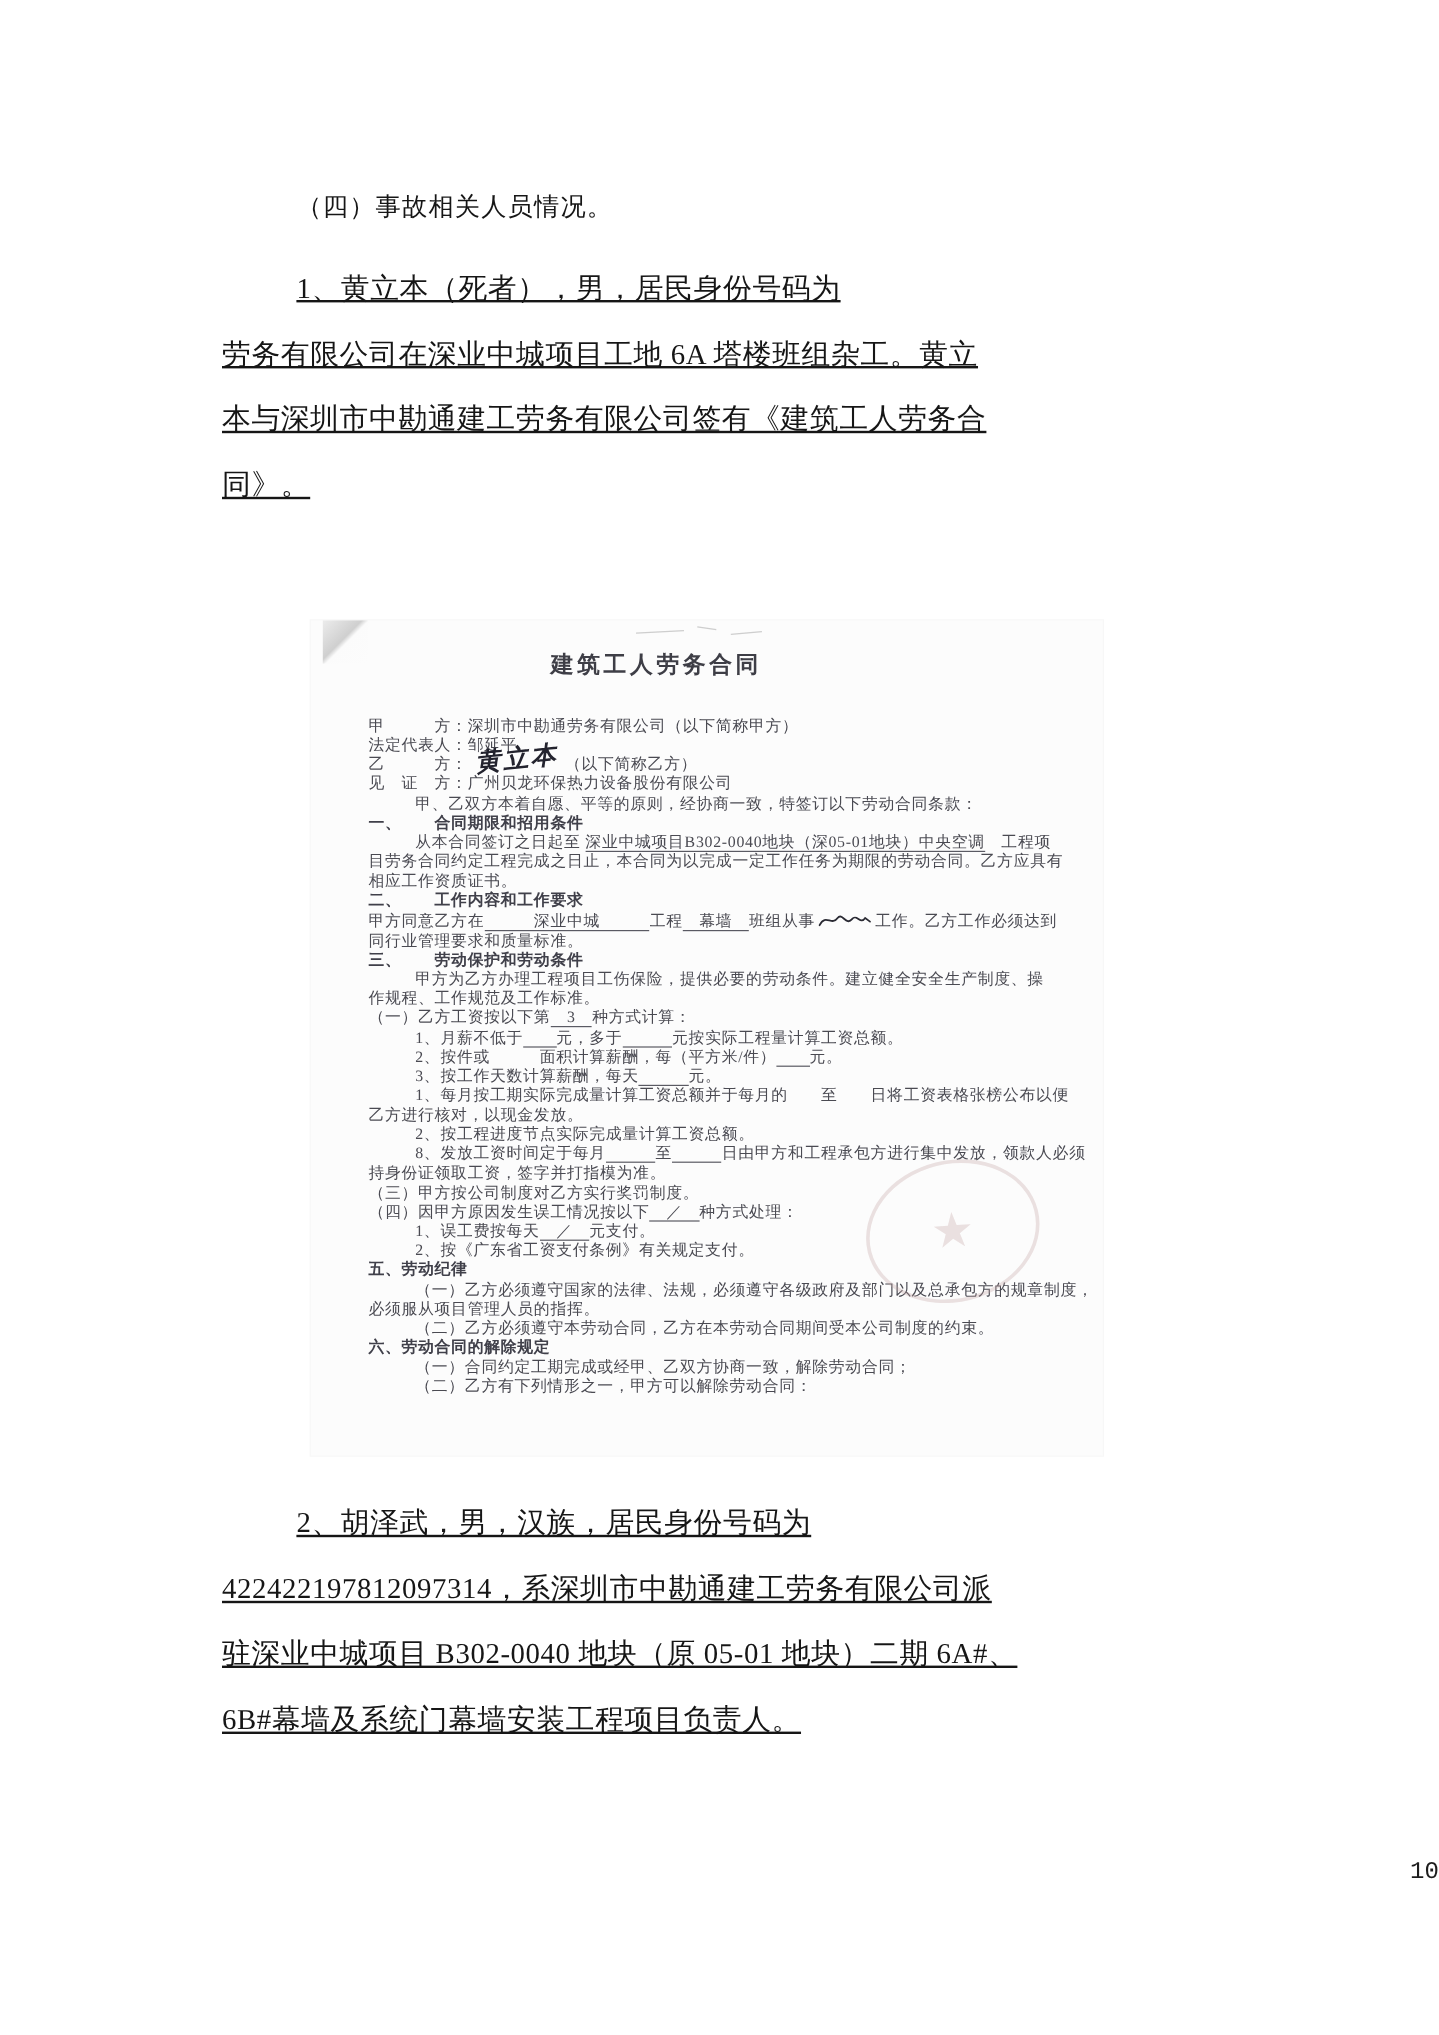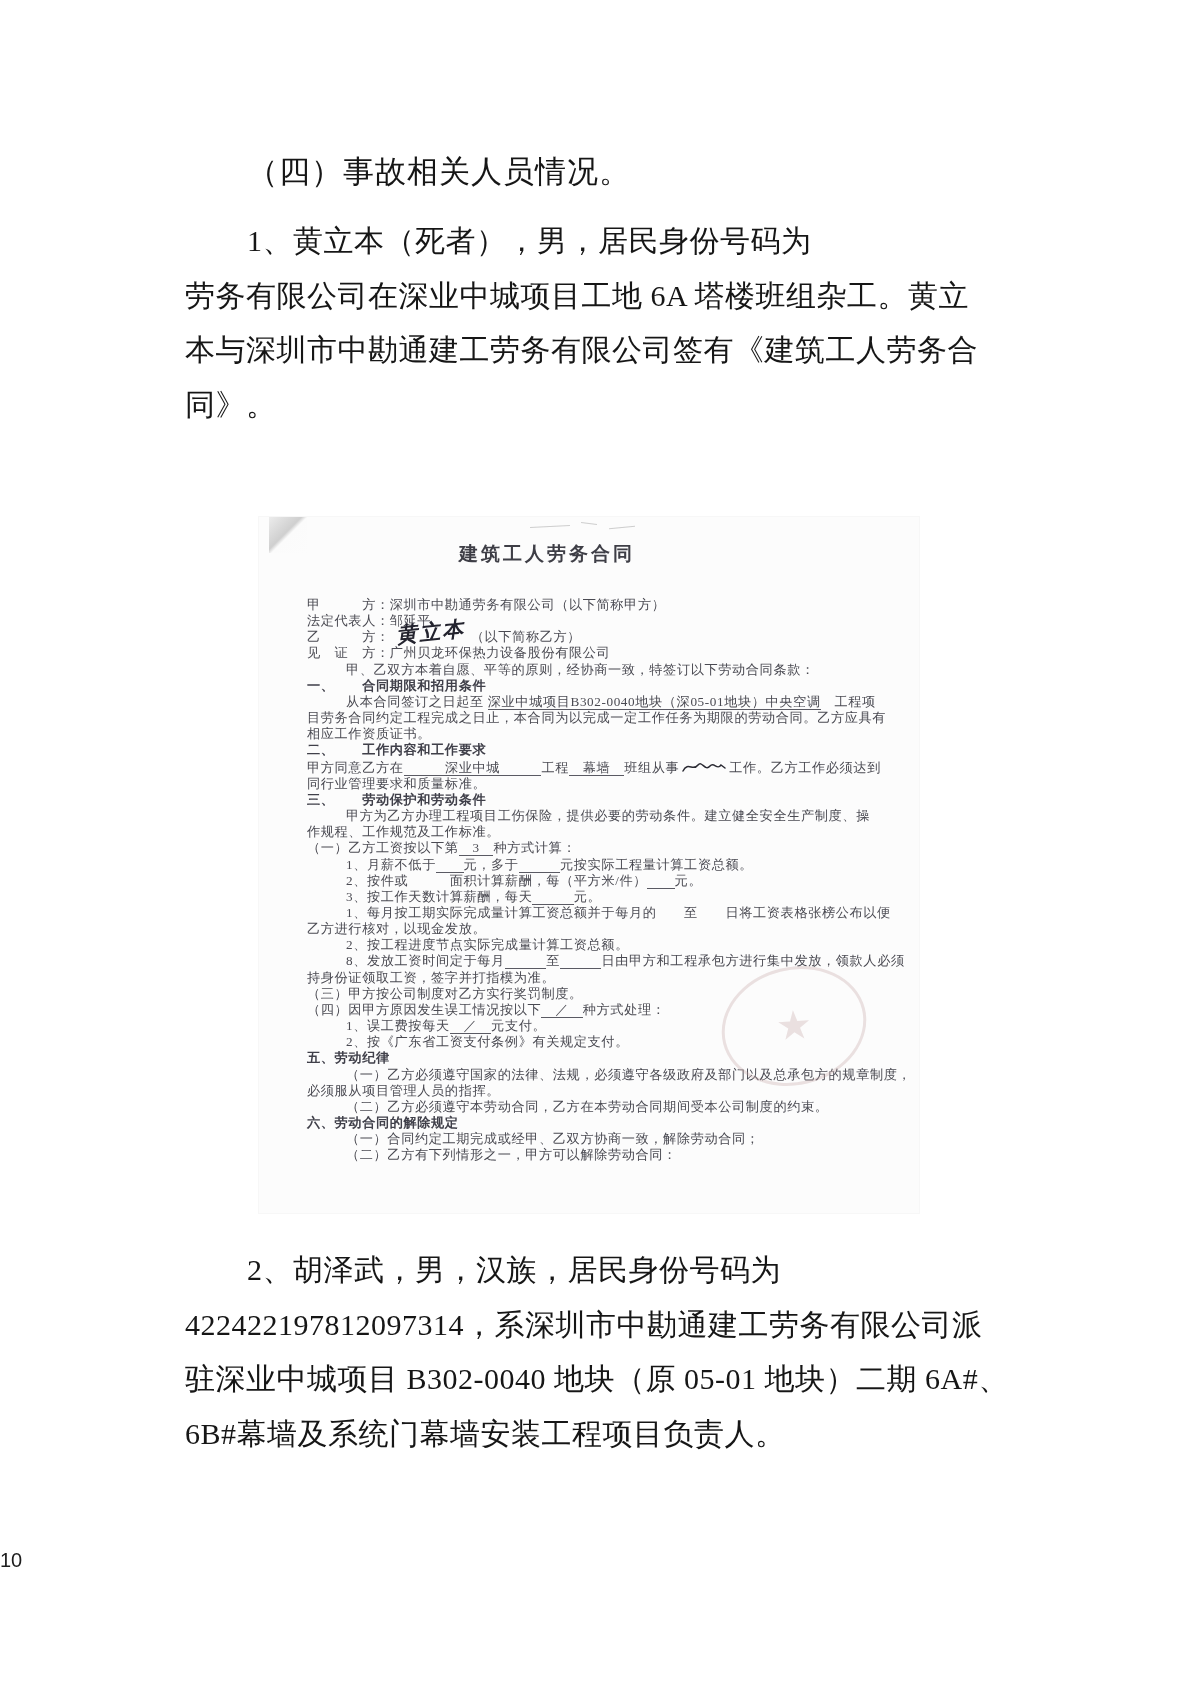--- a/index.html
+++ b/index.html
@@ -3,31 +3,31 @@
 <meta charset="utf-8">
 <style>
   html,body{margin:0;padding:0;background:#ffffff;}
   .page{
     position:relative; width:1199px; height:1696px; background:#ffffff;
     font-family:"Liberation Serif","DejaVu Serif",serif; color:#161616; overflow:hidden;
   }
   
   .heading{
     position:absolute; left:185px; top:150px; width:900px;
-    font-size:31px; line-height:44px; letter-spacing:1px; text-indent:62px;
+    font-size:21px; line-height:44px; letter-spacing:1px; text-indent:62px;
     font-weight:500; white-space:nowrap;
   }
-  .para{ position:absolute; left:185px; width:880px; font-size:30px; }
+  .para{ position:absolute; left:185px; width:880px; font-size:24px;text-decoration:underline; }
   .para .bline{ line-height:54.5px; letter-spacing:0.5px; white-space:nowrap; }
   .para .bline.first{ text-indent:62px; }
   .p1{ top:214px; }
   .p2{ top:1243px; }
   .pageno{
-    position:absolute; left:0; top:1549px; width:100%; text-align:left;
-    font-size:20px; color:#1d1d1d; font-family:Liberation Sans, sans-serif;
+    position:absolute; left:0; top:1549px; width:100%; text-align:right;
+    font-size:20px; color:#1d1d1d; font-family:Liberation Mono, monospace;
   }
   
   .scan{
     position:absolute; left:259px; top:517px; width:660px; height:696px;
     background:#fcfcfc; box-shadow:0 0 0 1px rgba(0,0,0,0.03);
   }
   .fold{
     position:absolute; left:10px; top:0; width:38px; height:36px;
     background:linear-gradient(135deg,#ececec 0%,#cfcfcf 44%,#fbfbfb 52%,#fcfcfc 100%);
   }

